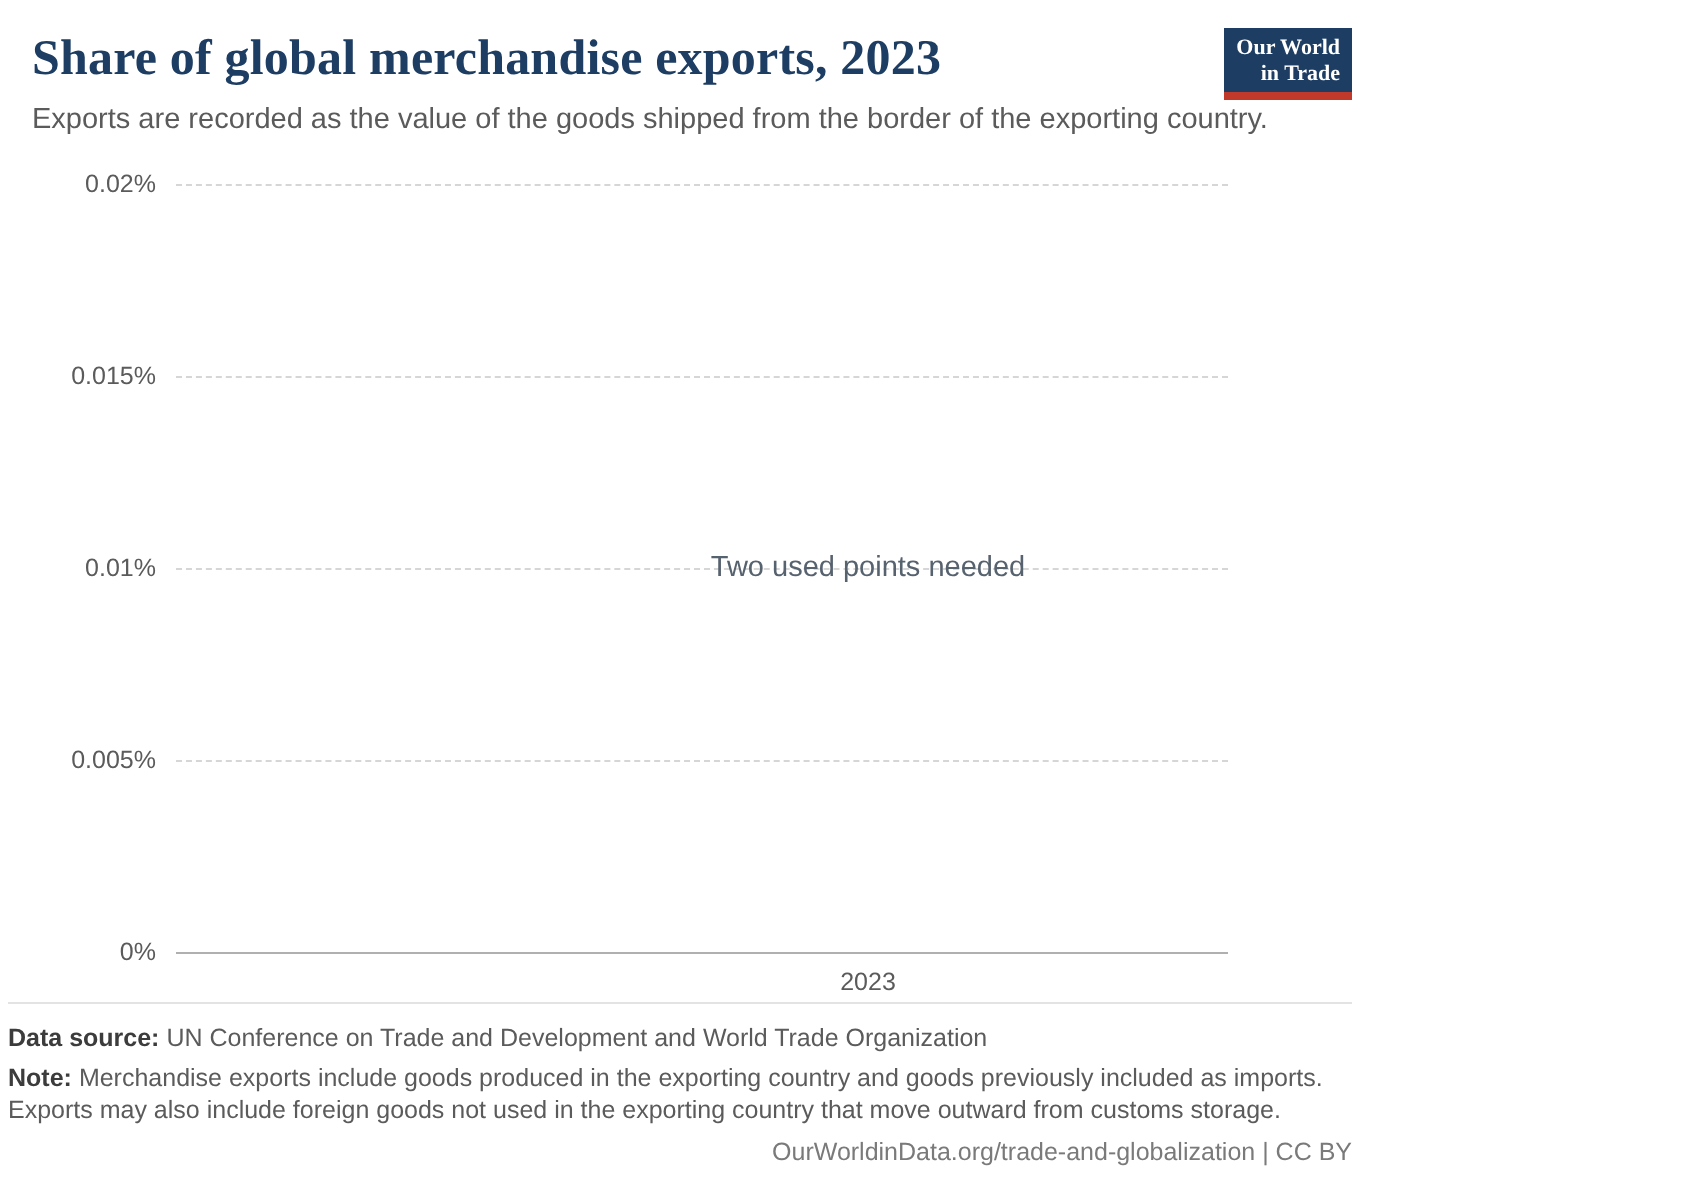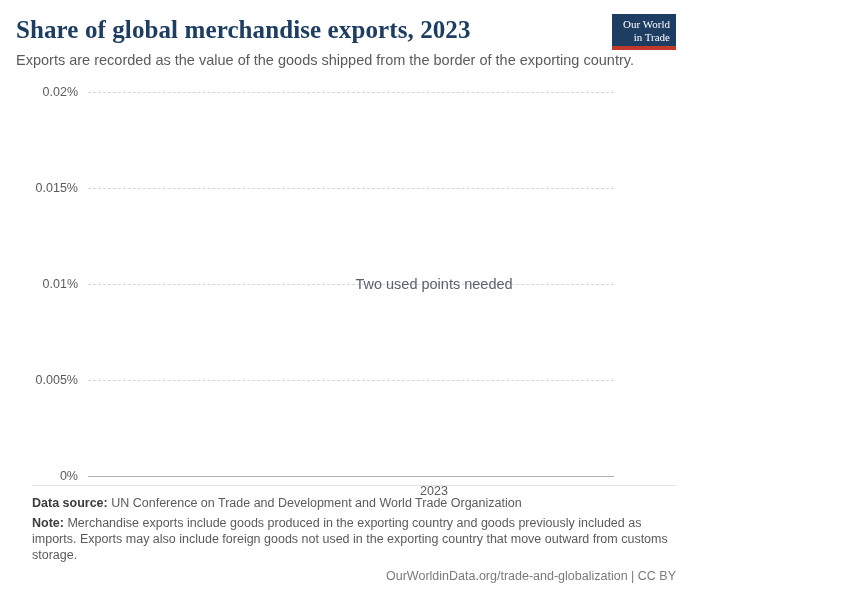--- a/index.html
+++ b/index.html
@@ -52,21 +52,21 @@
     height: 36px;
     background: #1d3d63;
     border-bottom: 4px solid #c0392b;
     box-sizing: border-box;
     color: #ffffff;
     font-family: "Liberation Serif", serif;
     font-size: 11px;
     line-height: 13px;
     text-align: right;
     padding: 4px 6px 0 0;
-    font-weight: normal;
+    font-weight: bold;
   }
   .logo .l1, .logo .l2 { display: block; }
 
   
   .plot-area {
     position: relative;
     margin-top: 18px;
     height: 412px;
   }
   .grid-line {
@@ -103,21 +103,21 @@
     position: absolute;
     font-size: 14.5px;
     color: #57626f;
     transform: translate(-50%, -50%);
     white-space: nowrap;
   }
 
   
   .footer {
     position: absolute;
-    left: 32px;
+    left: 4px;
     right: 16px;
     bottom: 16px;
     border-top: 1px solid #e3e3e3;
     padding-top: 9px;
     font-size: 12.5px;
     color: #5b5b5b;
     line-height: 16px;
   }
   .footer .line {
     margin-bottom: 4px;

